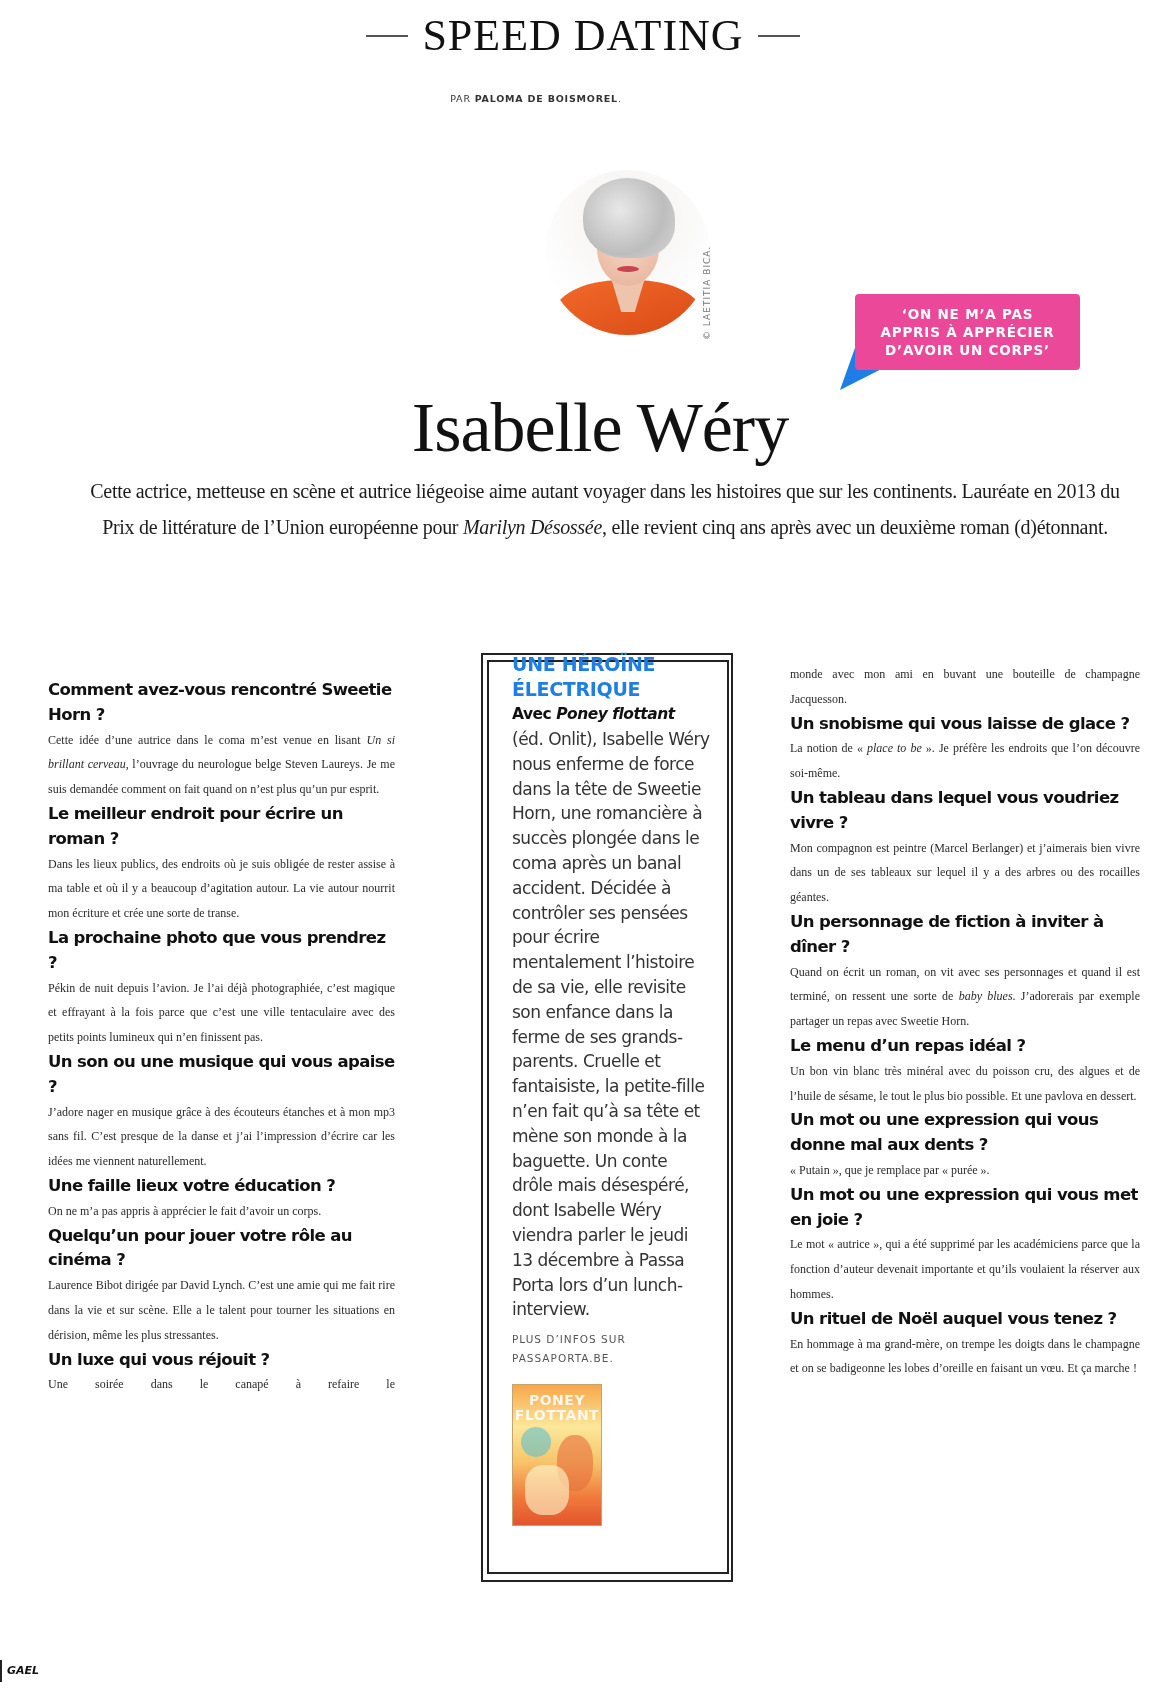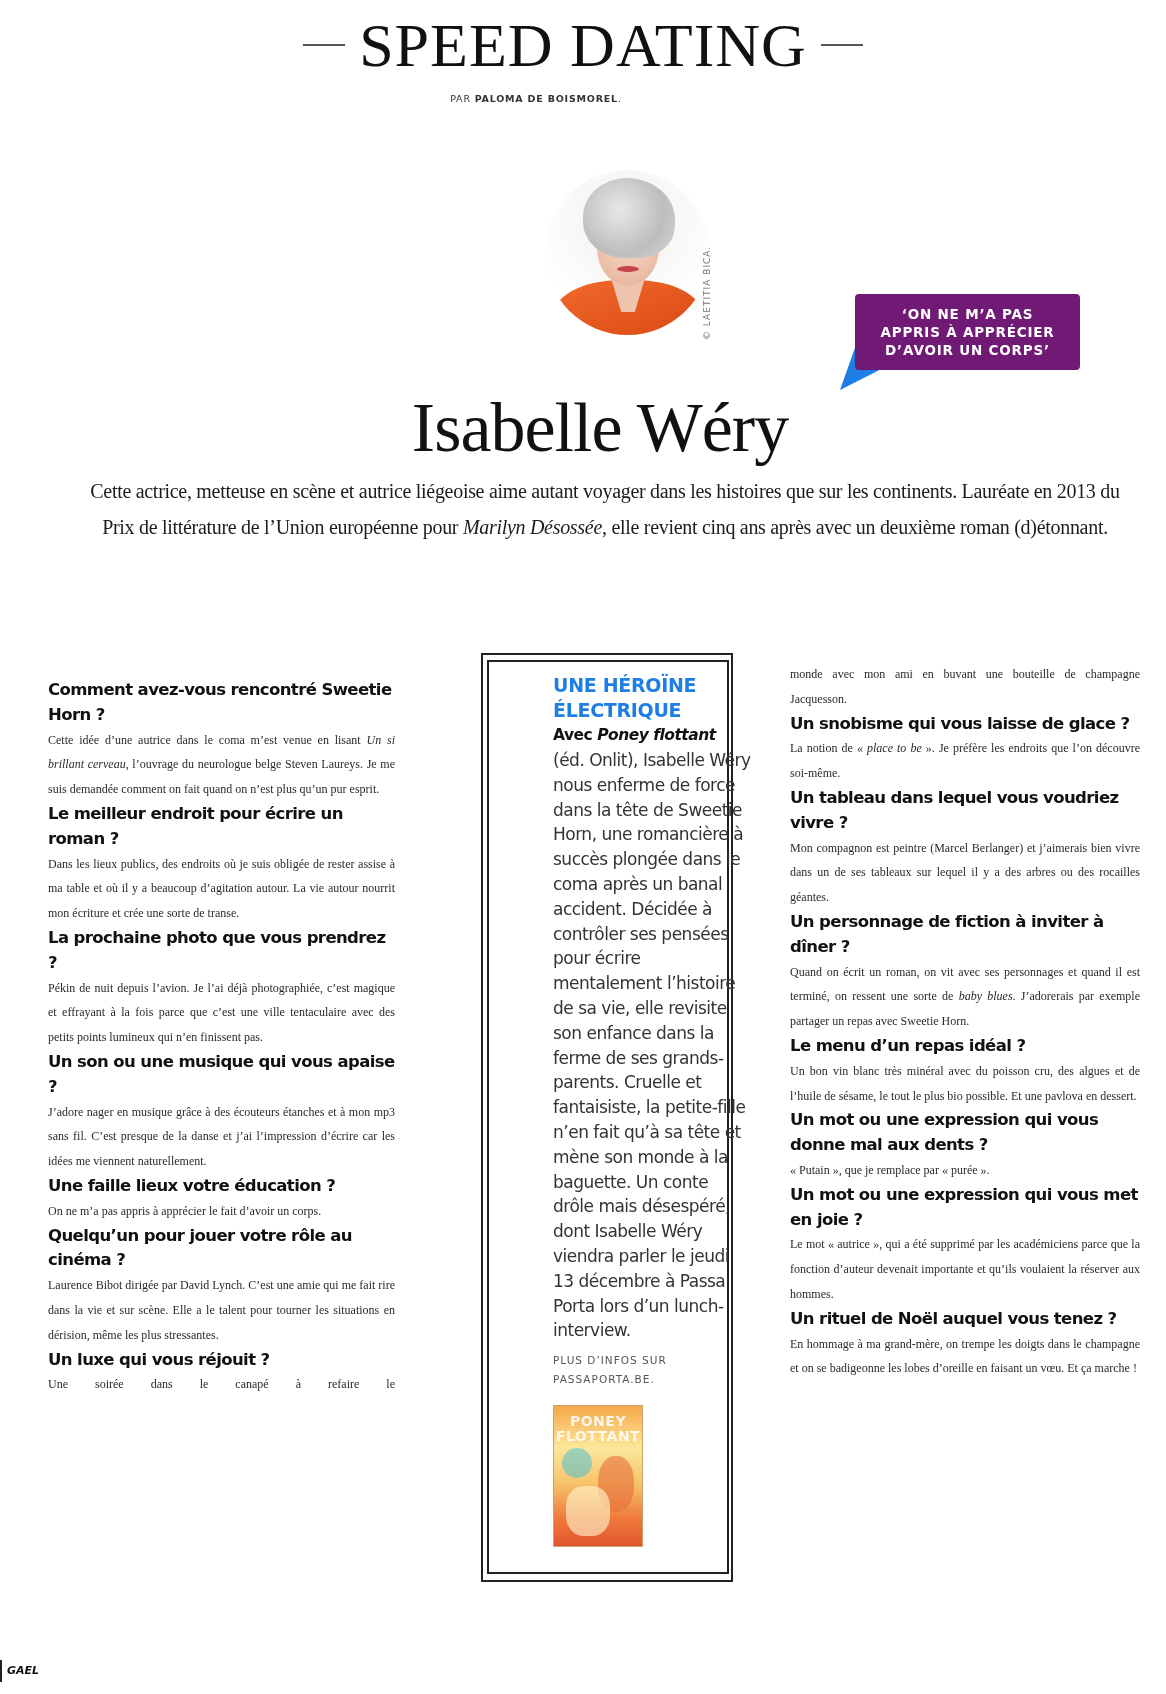--- a/index.html
+++ b/index.html
@@ -1,57 +1,57 @@
 <!DOCTYPE html>
 <html><head>
 <meta charset="utf-8">
 <style>
   html, body { margin: 0; padding: 0; background: #ffffff; }
   body { width: 1166px; height: 1694px; position: relative; overflow: hidden; color: #1a1a1a; }
 
   
   .rubric { position: absolute; top: 14px; left: 0; width: 1166px; text-align: center; }
-  .rubric-title { display: inline-flex; align-items: center; gap: 14px; font-family: "Liberation Serif", serif; font-size: 62px; letter-spacing: 1px; color: #111; line-height: 1; }
+  .rubric-title { display: inline-flex; align-items: center; gap: 14px; font-family: "Liberation Serif", serif; font-size: 44px; letter-spacing: 1px; color: #111; line-height: 1; }
   .rubric-title .dash { display: inline-block; width: 42px; height: 2px; background: #555; }
   .byline { position: absolute; top: 93px; left: 0; width: 1072px; text-align: center; font-family: "DejaVu Sans", sans-serif; font-size: 9.5px; letter-spacing: 0.8px; color: #333; }
   .byline b { font-weight: bold; }
 
   
   .portrait { position: absolute; left: 545px; top: 170px; width: 165px; height: 165px; border-radius: 50%; overflow: hidden; background: radial-gradient(circle at 50% 30%, #f2f0ee 0%, #ffffff 70%); }
   .portrait .hair { position: absolute; left: 38px; top: 8px; width: 92px; height: 80px; border-radius: 48% 52% 40% 45%; background: radial-gradient(circle at 40% 40%, #e8e8e8, #bdbdbd 60%, #d8d8d8); }
   .portrait .face { position: absolute; left: 52px; top: 40px; width: 62px; height: 76px; border-radius: 45% 45% 50% 50%; background: radial-gradient(circle at 50% 45%, #f6d7c6, #e9b9a2 75%); }
   .portrait .lips { position: absolute; left: 72px; top: 96px; width: 22px; height: 6px; border-radius: 50%; background: #c9434f; }
   .portrait .shirt { position: absolute; left: 8px; top: 110px; width: 150px; height: 80px; border-radius: 45% 45% 0 0; background: linear-gradient(160deg, #f26a2a, #e0521b 60%, #c94514); }
   .portrait .neck { position: absolute; left: 66px; top: 108px; width: 34px; height: 34px; background: #efc4ad; clip-path: polygon(0 0,100% 0,70% 100%,30% 100%); }
   .credit { position: absolute; left: 702px; top: 220px; width: 14px; height: 120px; }
   .credit span { position: absolute; left: 0; top: 0; white-space: nowrap; transform-origin: left top; transform: translate(0, 120px) rotate(-90deg); font-family: "DejaVu Sans", sans-serif; font-size: 9px; letter-spacing: 1px; color: #777; }
 
   
-  .bubble { position: absolute; left: 855px; top: 294px; width: 225px; height: 76px; background: #701a75; border-radius: 4px; color: #fff; display: flex; align-items: center; justify-content: center; text-align: center; font-family: "DejaVu Sans", sans-serif; font-weight: bold; font-size: 13.5px; letter-spacing: 0.8px; line-height: 1.35; }
+  .bubble { position: absolute; left: 855px; top: 294px; width: 225px; height: 76px; background: #ec4899; border-radius: 4px; color: #fff; display: flex; align-items: center; justify-content: center; text-align: center; font-family: "DejaVu Sans", sans-serif; font-weight: bold; font-size: 13.5px; letter-spacing: 0.8px; line-height: 1.35; }
   .bubble-tail { position: absolute; left: 840px; top: 345px; width: 40px; height: 45px; background: #1f7ee6; clip-path: polygon(40% 0, 100% 0, 100% 55%, 0 100%); }
 
   
   .name { position: absolute; top: 393px; left: 0; width: 1200px; text-align: center; font-family: "Liberation Serif", serif; font-size: 70px; color: #111; letter-spacing: -1px; line-height: 1; }
 
   
   .intro { position: absolute; left: 80px; top: 473px; width: 1050px; font-family: "Liberation Serif", serif; font-size: 20px; line-height: 36px; color: #1c1c1c; text-align: center; letter-spacing: -0.3px; }
   .intro i { font-style: italic; }
 
   
   .col { position: absolute; top: 678px; }
   .col-left { left: 48px; width: 347px; }
   .col-right { left: 790px; width: 350px; top: 662px; }
   .q { font-family: "DejaVu Sans", sans-serif; font-weight: bold; font-size: 16.5px; line-height: 24.8px; color: #111; letter-spacing: -0.6px; }
   .a { font-family: "Liberation Serif", serif; font-size: 12px; line-height: 24.8px; color: #2a2a2a; text-align: justify; hyphens: manual; }
   .a i { font-style: italic; }
 
   
   .box-outer { position: absolute; left: 481px; top: 653px; width: 248px; height: 925px; border: 2px solid #222; }
   .box-inner { position: absolute; left: 487px; top: 660px; width: 238px; height: 910px; border: 2px solid #222; }
-  .box-content { position: absolute; left: 512px; top: 673px; width: 200px; margin-left: 41px; }
+  .box-content { position: absolute; left: 512px; top: 652px; width: 200px; }
   .box-title { font-family: "DejaVu Sans", sans-serif; font-weight: bold; font-size: 19px; line-height: 25px; color: #1f7ee6; letter-spacing: -0.3px; }
   .box-lead { font-family: "DejaVu Sans", sans-serif; font-weight: bold; font-size: 15.5px; line-height: 25px; color: #111; letter-spacing: -0.5px; }
   .box-lead i { font-style: italic; }
   .box-body { font-family: "DejaVu Sans", sans-serif; font-size: 17px; line-height: 24.8px; color: #333; letter-spacing: -0.5px; }
   .box-info { margin-top: 8px; font-family: "DejaVu Sans", sans-serif; font-size: 10.5px; line-height: 19px; letter-spacing: 1px; color: #555; }
   .book { margin-top: 16px; width: 88px; height: 140px; position: relative; overflow: hidden; border: 1px solid #c9a36a;
           background: linear-gradient(180deg, #f6a74a 0%, #fce79b 30%, #f7c46a 55%, #f07a3c 80%, #e3552d 100%); }
   .book .blob1 { position: absolute; left: 8px; top: 42px; width: 30px; height: 30px; border-radius: 50%; background: rgba(80,190,210,0.55); }
   .book .blob2 { position: absolute; left: 44px; top: 50px; width: 36px; height: 56px; border-radius: 45%; background: rgba(230,110,60,0.6); }
   .book .blob3 { position: absolute; left: 12px; top: 80px; width: 44px; height: 50px; border-radius: 40%; background: rgba(255,250,210,0.6); }

